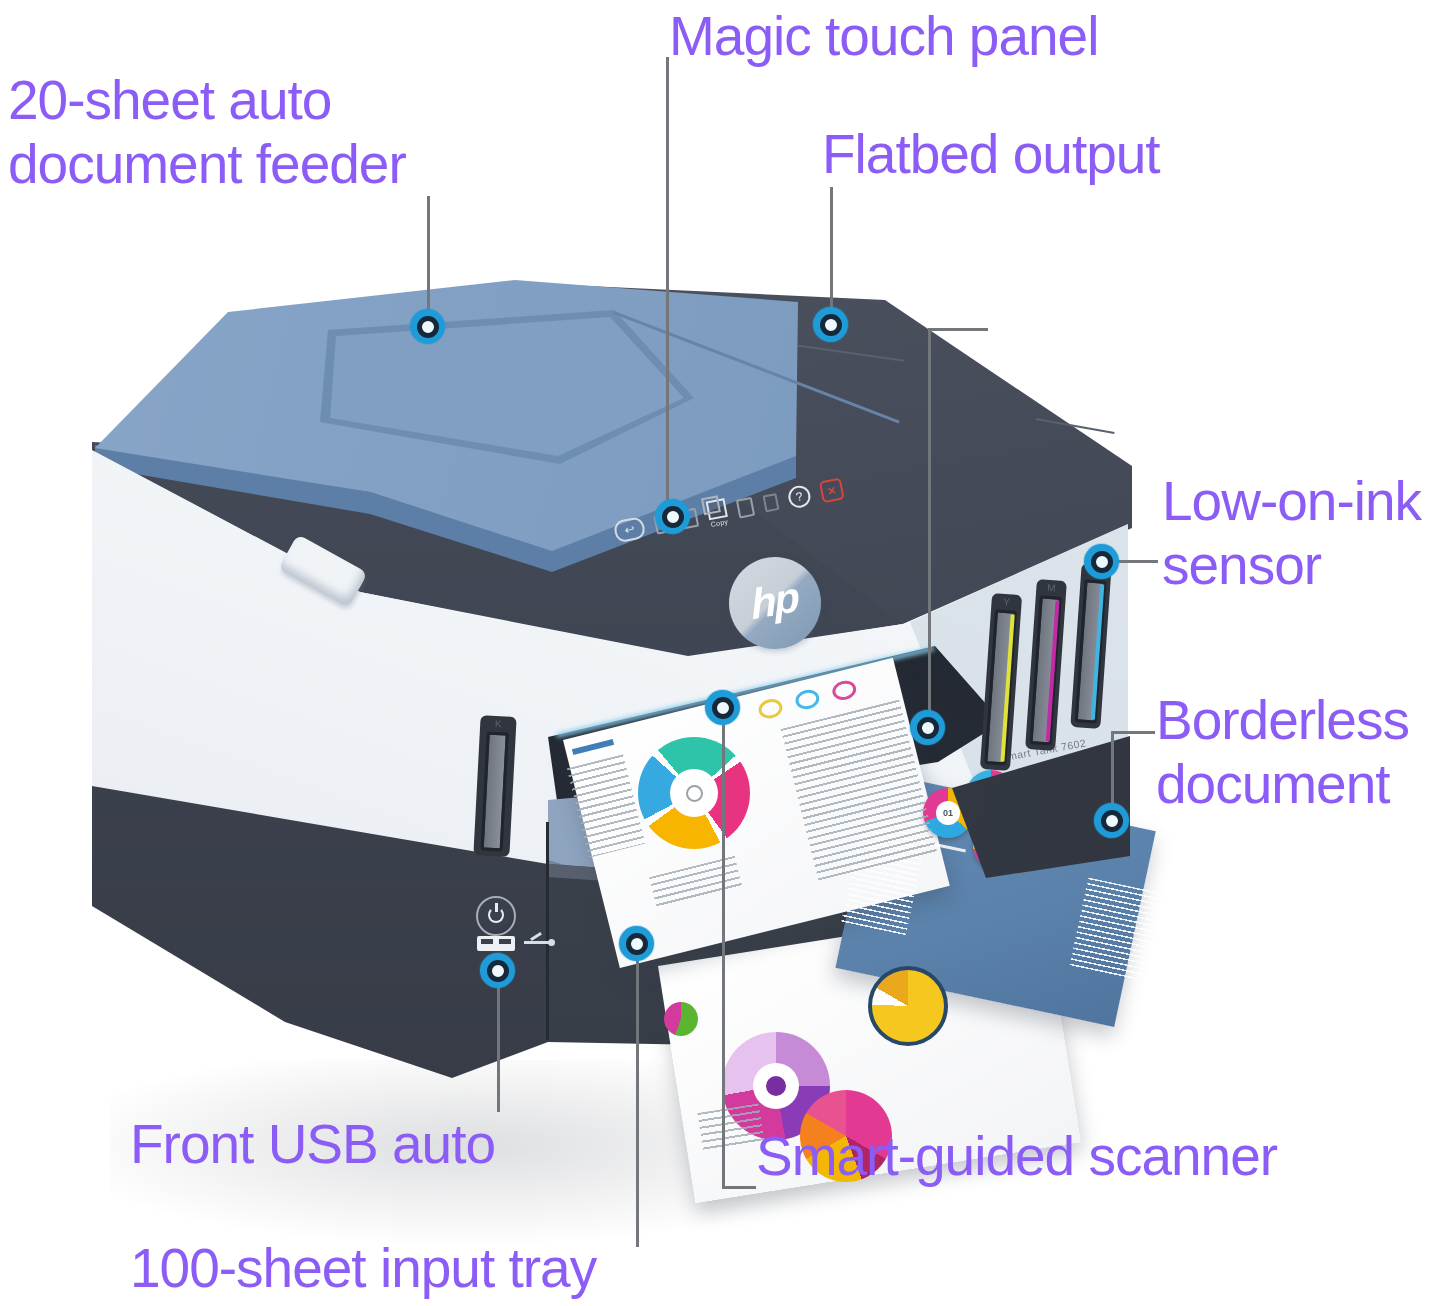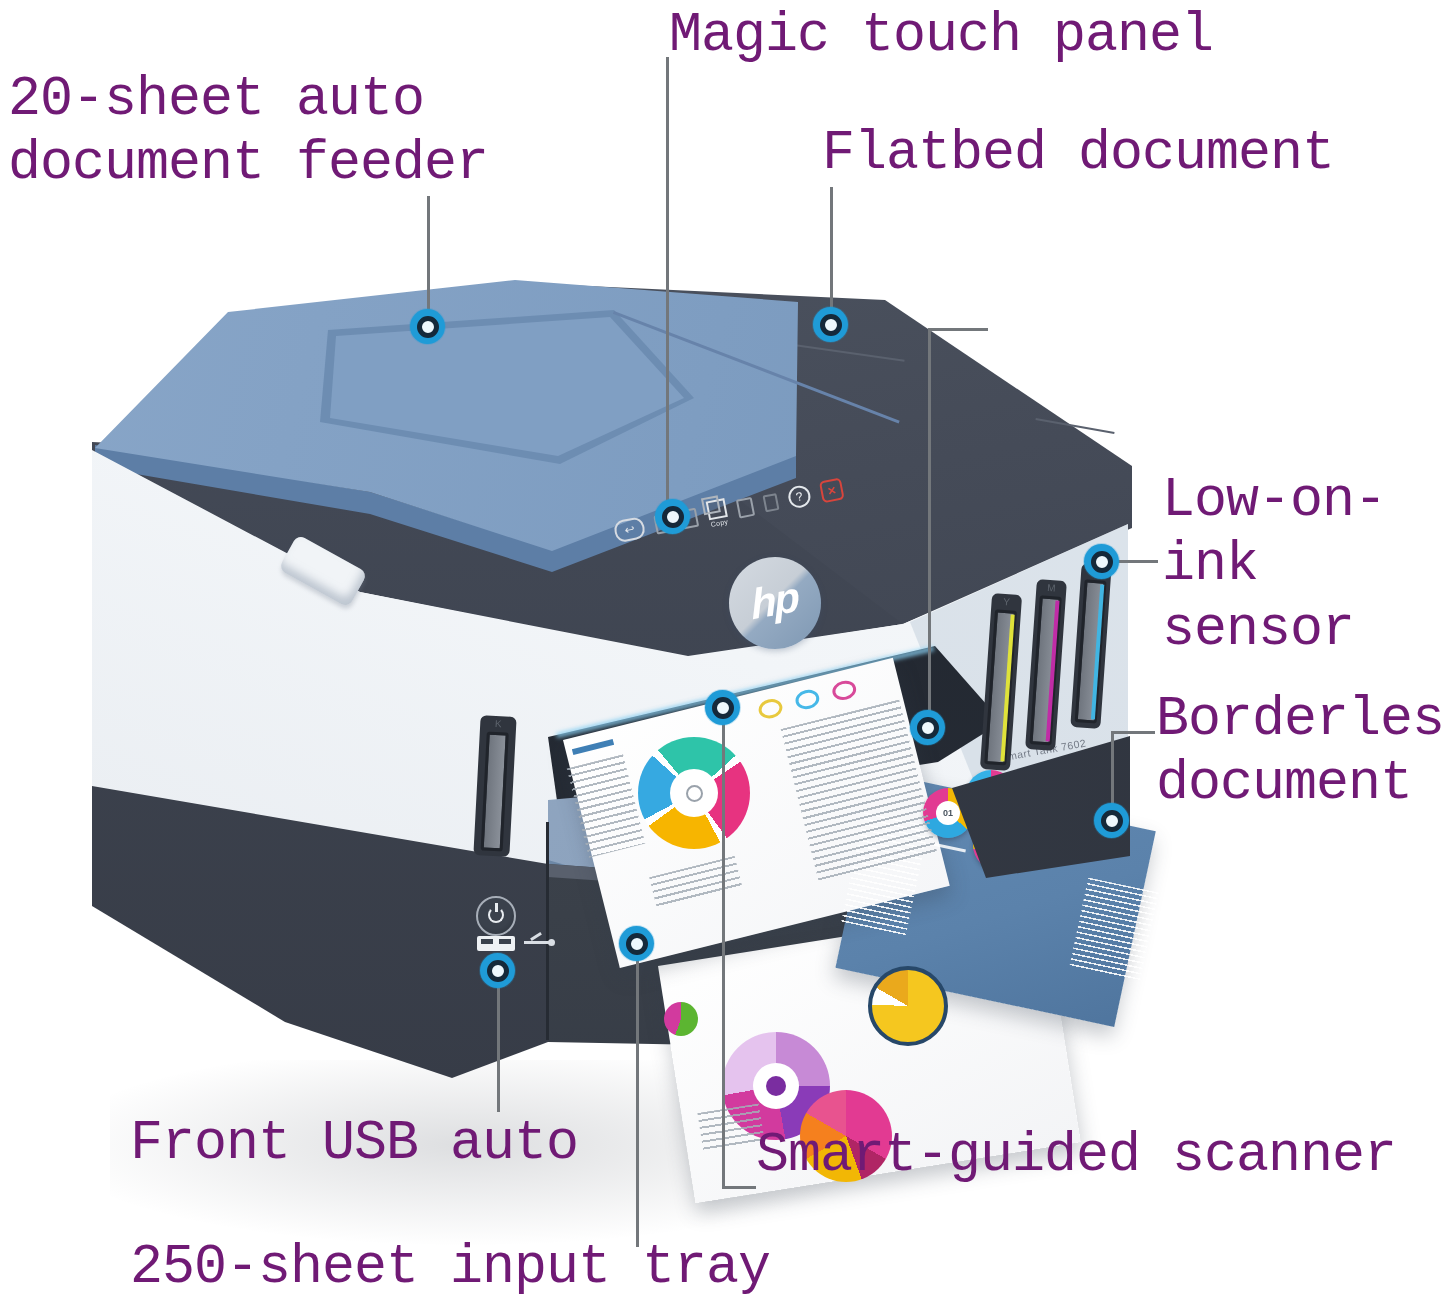--- a/index.html
+++ b/index.html
@@ -2,22 +2,22 @@
 <html><head>
 <meta charset="utf-8">
 <style>
   html,body{margin:0;padding:0;background:#ffffff;}
   #canvas{
     position:relative;width:1445px;height:1306px;background:#ffffff;overflow:hidden;
     font-family:"Liberation Sans",sans-serif;
   }
   
   .label{
-    position:absolute;font-size:55px;color:#701a75;letter-spacing:-1px;
-    line-height:1.17;white-space:pre-line;z-index:60;font-family:Liberation Mono, monospace;
+    position:absolute;font-size:55px;color:#8b5cf6;letter-spacing:-1px;
+    line-height:1.17;white-space:pre-line;z-index:60;
   }
   .cline{position:absolute;background:#73777b;z-index:55;}
   .dot{
     position:absolute;width:35px;height:35px;border-radius:50%;
     background:#1f9bd7;display:flex;align-items:center;justify-content:center;z-index:58;
     box-shadow:0 0 0 1px rgba(31,155,215,.25);
   }
   .dot::after{content:"";width:12px;height:12px;border-radius:50%;background:#eef8fd;border:5px solid #15293a;}
   
   .shape{position:absolute;left:0;top:0;width:1445px;height:1306px;}
@@ -291,22 +291,22 @@
   <div class="dot" style="left:910px;top:710px;"></div>
   <div class="dot" style="left:1084px;top:544px;"></div>
   <div class="dot" style="left:1094px;top:803px;"></div>
   <div class="dot" style="left:705px;top:690px;"></div>
   <div class="dot" style="left:619px;top:926px;"></div>
   <div class="dot" style="left:480px;top:953px;"></div>
 
   <div class="label" style="left:8px;top:68px;">20-sheet auto
 document feeder</div>
   <div class="label" style="left:669px;top:4px;">Magic touch panel</div>
-  <div class="label" style="left:822px;top:122px;">Flatbed document</div>
+  <div class="label" style="left:822px;top:122px;">Flatbed output</div>
   <div class="label" style="left:1162px;top:448px;margin-top:21px;">Low-on-ink
 sensor</div>
   <div class="label" style="left:1156px;top:688px;">Borderless
 document</div>
   <div class="label" style="left:130px;top:1112px;">Front USB auto</div>
   <div class="label" style="left:756px;top:1124px;">Smart-guided scanner</div>
-  <div class="label" style="left:130px;top:1236px;">250-sheet input tray</div>
+  <div class="label" style="left:130px;top:1236px;">100-sheet input tray</div>
 
 </div>
 
 </body></html>

